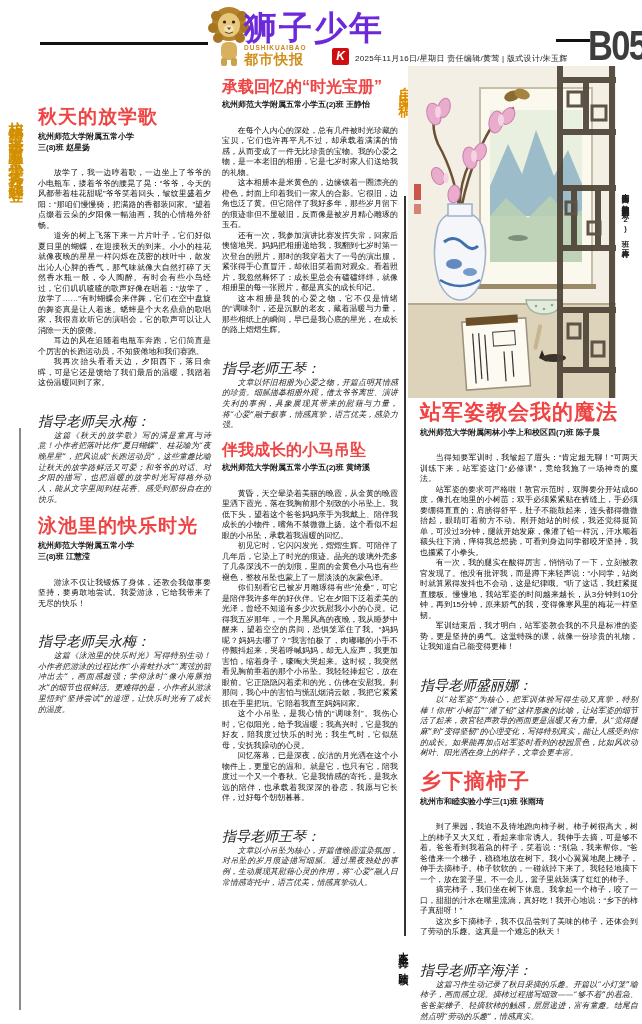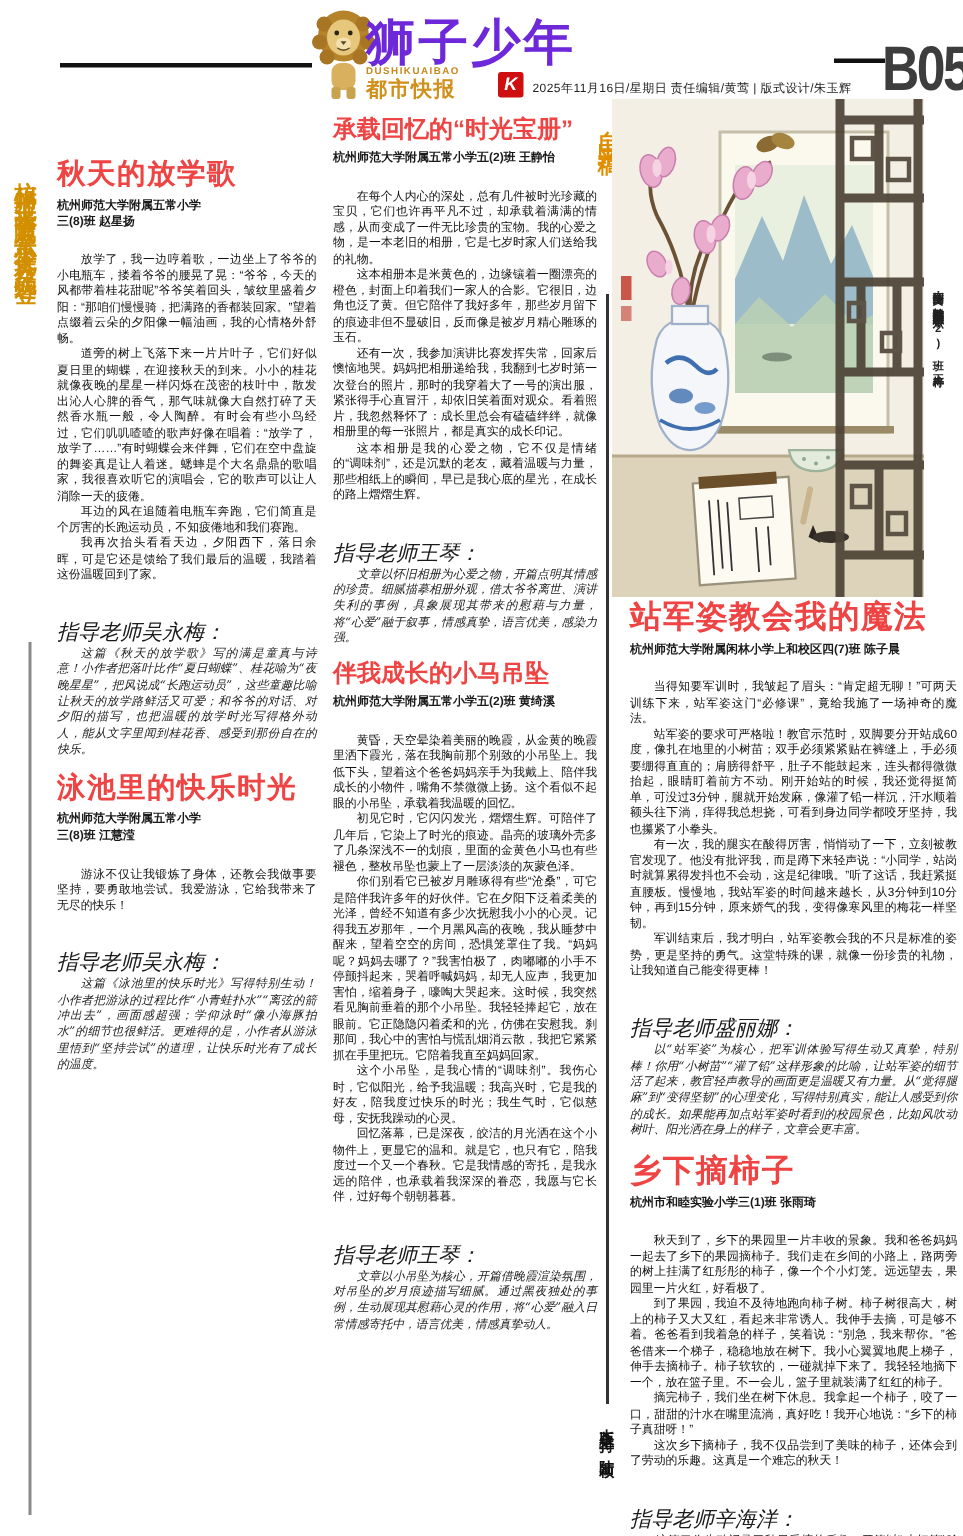--- a/index.html
+++ b/index.html
@@ -291,21 +291,20 @@
         </div>
       <div class="mentor">指导老师盛丽娜：</div>
       <div class="comment">以“站军姿”为核心，把军训体验写得生动又真挚，特别棒！你用“小树苗”“灌了铅”这样形象的比喻，让站军姿的细节活了起来，教官轻声教导的画面更是温暖又有力量。从“觉得腿麻”到“变得坚韧”的心理变化，写得特别真实，能让人感受到你的成长。如果能再加点站军姿时看到的校园景色，比如风吹动树叶、阳光洒在身上的样子，文章会更丰富。</div>
     </section>
     <section class="article">
       <h2 class="art-title">乡下摘柿子</h2>
       <div class="byline">
           <p>杭州市和睦实验小学三(1)班 张雨琦</p>
         </div>
       <div class="body-text">
-          <p>秋天到了，乡下的果园里一片丰收的景象。我和爸爸妈妈一起去了乡下的果园摘柿子。我们走在乡间的小路上，路两旁的树上挂满了红彤彤的柿子，像一个个小灯笼。远远望去，果园里一片火红，好看极了。</p>
           <p>到了果园，我迫不及待地跑向柿子树。柿子树很高大，树上的柿子又大又红，看起来非常诱人。我伸手去摘，可是够不着。爸爸看到我着急的样子，笑着说：“别急，我来帮你。”爸爸借来一个梯子，稳稳地放在树下。我小心翼翼地爬上梯子，伸手去摘柿子。柿子软软的，一碰就掉下来了。我轻轻地摘下一个，放在篮子里。不一会儿，篮子里就装满了红红的柿子。</p>
           <p>摘完柿子，我们坐在树下休息。我拿起一个柿子，咬了一口，甜甜的汁水在嘴里流淌，真好吃！我开心地说：“乡下的柿子真甜呀！”</p>
           <p>这次乡下摘柿子，我不仅品尝到了美味的柿子，还体会到了劳动的乐趣。这真是一个难忘的秋天！</p>
         </div>
       <div class="mentor">指导老师辛海洋：</div>
       <div class="comment">这篇习作生动记录了秋日采摘的乐趣。开篇以“小灯笼”喻柿子，画面感立现。摘柿过程描写细致——“够不着”的着急、爸爸架梯子、轻摘软柿的触感，层层递进，富有童趣。结尾自然点明“劳动的乐趣”，情感真实。</div>
     </section>
   </div>
 
 </div>

